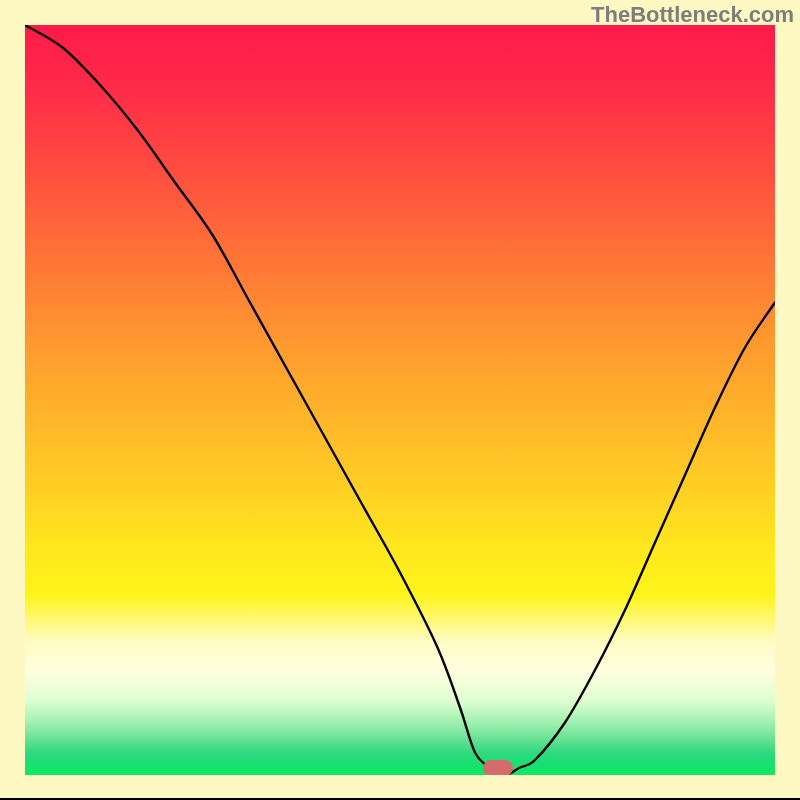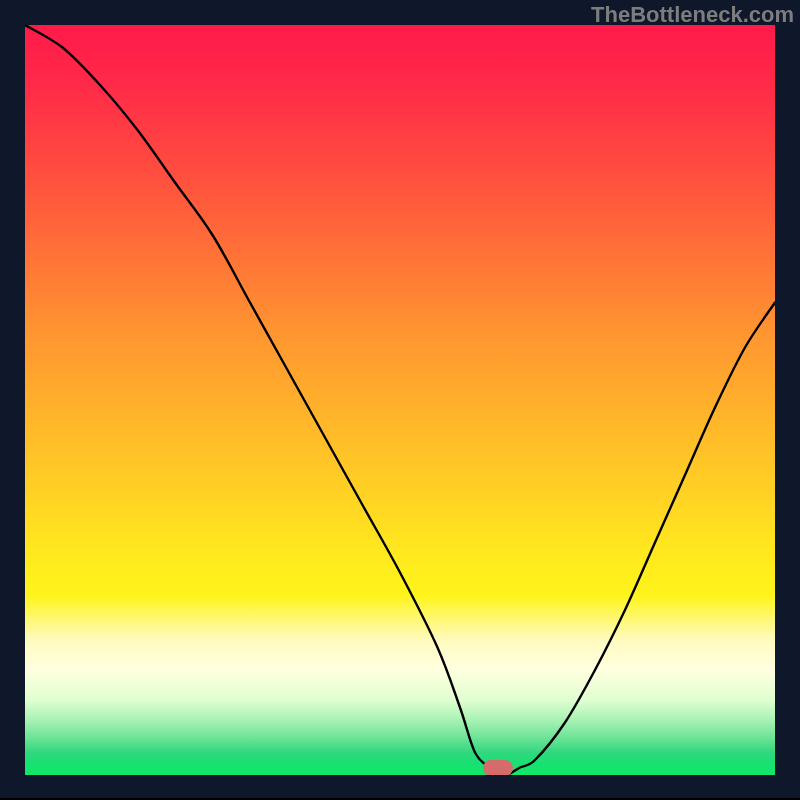--- a/index.html
+++ b/index.html
@@ -8,21 +8,21 @@
     width: 800px;
     height: 800px;
     background: #000;
     font-family: Arial, Helvetica, sans-serif;
     overflow: hidden;
   }
   .container {
     position: relative;
     width: 800px;
     height: 798px;
-    background: #0f172a;
+    background: #fef9c3;
   }
   .watermark {
     position: absolute;
     top: 2px;
     right: 6px;
     color: #7d7d7d;
     font-size: 22px;
     font-weight: bold;
     z-index: 50;
     text-align: right;

